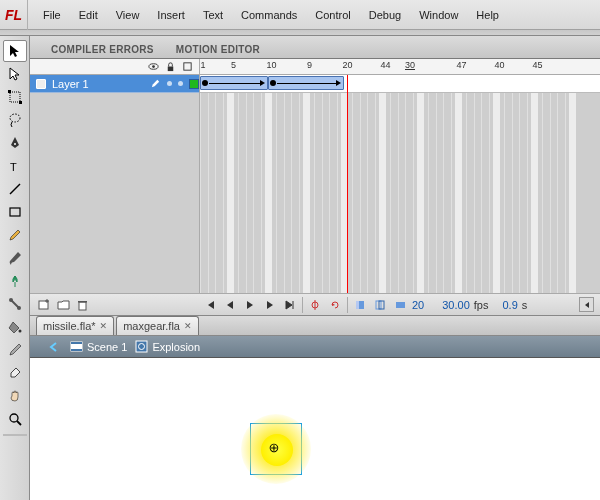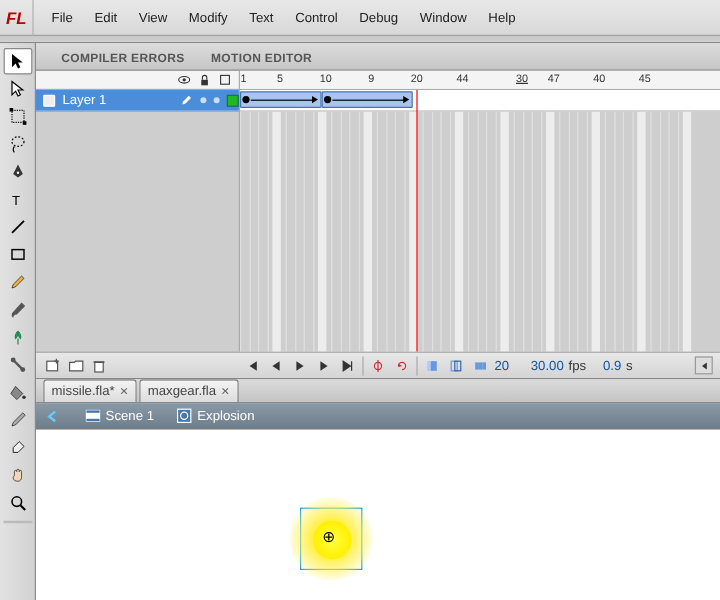--- a/index.html
+++ b/index.html
@@ -60,43 +60,44 @@
 .tl-footer .sep { width:1px; height:16px; background:#aaa; }
 .tl-footer .val { color:#15a; }
 .tl-footer .scroll { margin-left:auto; width:15px; height:15px; background:#ddd; border:1px solid #999; display:flex; align-items:center; justify-content:center; }
 
 
 .filetabs { height:20px; background:linear-gradient(#dcdcdc,#c4c4c4); display:flex; align-items:end; padding-left:6px; border-bottom:1px solid #888; }
 .filetabs .ftab { padding:3px 6px; font-size:10px; color:#444; border:1px solid #777; border-bottom:none; background:linear-gradient(#f4f4f4,#dcdcdc); display:flex; align-items:center; gap:4px; margin-right:2px; border-radius:3px 3px 0 0; cursor:default; }
 .filetabs .ftab .x { font-size:9px; color:#666; }
 
 
-.crumb { height:22px; background:linear-gradient(#8a99a6,#6d7e8c); display:flex; align-items:center; padding-left:6px; gap:19px; color:#fff; font-size:11px; border-bottom:1px solid #555; }
+.crumb { height:22px; background:linear-gradient(#8a99a6,#6d7e8c); display:flex; align-items:center; padding-left:16px; gap:8px; color:#fff; font-size:11px; border-bottom:1px solid #555; }
 .crumb .back { width:16px; height:16px; display:flex; align-items:center; justify-content:center; color:#5bf; cursor:default; }
 .crumb .ci { display:flex; align-items:center; gap:4px; cursor:default; }
 .crumb .ci .ic { width:13px; height:13px; }
 
 
 .stage { flex:1; background:#fff; position:relative; overflow:hidden; }
 .symbol-frame { position:absolute; width:52px; height:52px; border:1px solid #1ea0e0; }
 .glow { position:absolute; inset:-10px; border-radius:50%; background:radial-gradient(circle,#ffef00 0%,#ffef40 30%,rgba(255,240,80,0.5) 55%,rgba(255,240,120,0) 75%); }
 .glow.inner { position:absolute; left:10px; top:10px; width:32px; height:32px; border-radius:50%; background:radial-gradient(circle,#ffff40 0%,#ffef00 70%,rgba(255,239,0,0) 100%); }
 .reg { position:absolute; left:50%; top:50%; width:11px; height:11px; transform:translate(-50%,-50%); }
 .reg:before { content:"⊕"; position:absolute; left:-2px; top:-4px; color:#000; font-size:13px; }
 </style>
 </head>
 <body>
 
 <div class="menubar">
   <div class="fl-logo">FL</div>
   <div class="mi">File</div>
   <div class="mi">Edit</div>
   <div class="mi">View</div>
-  <div class="mi">Modify</div>
+  <div class="mi">Insert</div>
   <div class="mi">Text</div>
+  <div class="mi">Commands</div>
   <div class="mi">Control</div>
   <div class="mi">Debug</div>
   <div class="mi">Window</div>
   <div class="mi">Help</div>
 </div>
 <div class="menubar-stripe"></div>
 
 <div class="main">
 
   <div class="toolcol">
@@ -219,21 +220,21 @@
             </svg>
         </div>
         <div class="tl-ruler">
           <div class="ticks" id="ruler-ticks">
               <div class="ticklabel" style="left: 3px;">1</div>
               <div class="ticklabel" style="left: 33.4px;">5</div>
               <div class="ticklabel" style="left: 71.4px;">10</div>
               <div class="ticklabel" style="left: 109.4px;">9</div>
               <div class="ticklabel" style="left: 147.4px;">20</div>
               <div class="ticklabel" style="left: 185.4px;">44</div>
-              <div class="ticklabel" style="left: 235px; text-decoration: underline;">30</div>
+              <div class="ticklabel" style="left: 210px; text-decoration: underline;">30</div>
               <div class="ticklabel" style="left: 261.4px;">47</div>
               <div class="ticklabel" style="left: 299.4px;">40</div>
               <div class="ticklabel" style="left: 337.4px;">45</div>
             </div>
 
         </div>
       </div>
 
       <div class="tl-body">
         <div class="tl-layers">

